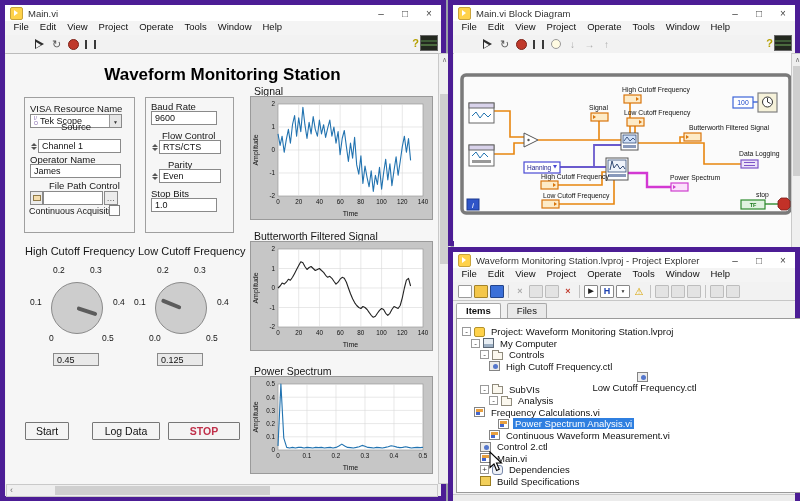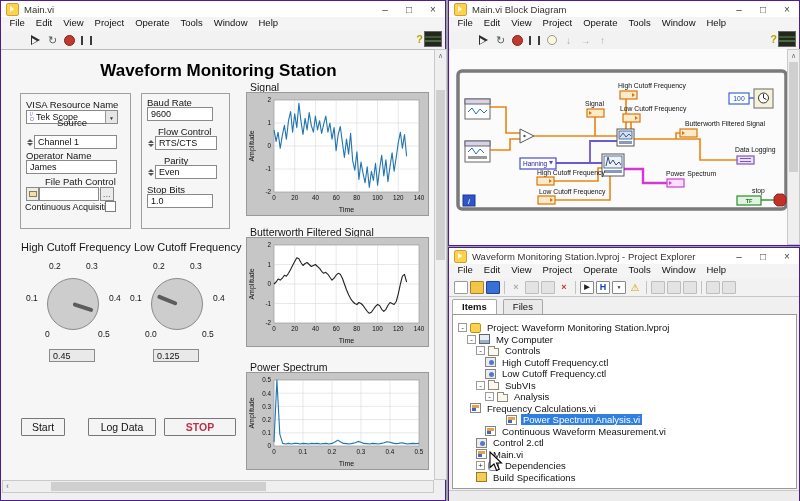--- a/index.html
+++ b/index.html
@@ -1,18 +1,18 @@
 <!DOCTYPE html>
 <html><head>
 <meta charset="utf-8">
 <style>
   html,body{margin:0;padding:0}
   body{width:800px;height:501px;position:relative;background:#9aa0a6;
        font-family:"Liberation Sans",sans-serif;overflow:hidden;font-size:10px;color:#111}
-  .window{position:absolute;background:#f0f0f0;border:1px solid #4c1d95;box-sizing:border-box}
+  .window{position:absolute;background:#f0f0f0;border:5px solid #4c1d95;box-sizing:border-box}
   
   .titlebar{height:16px;background:#fff;display:flex;align-items:center;padding-left:5px;gap:5px;position:relative}
   .apptitle{font-size:9.5px;color:#333;white-space:nowrap}
   .appicon{width:11px;height:11px;background:#ffd24a;border:1px solid #c9a33b;border-radius:2px;position:relative;flex:none}
   .appicon::after{content:"";position:absolute;left:3px;top:2.5px;width:0;height:0;
      border-left:4px solid #fff;border-top:3px solid transparent;border-bottom:3px solid transparent}
   .winbtns{position:absolute;right:0;top:0;height:16px;display:flex}
   .winbtn{width:24px;height:16px;display:flex;align-items:center;justify-content:center;font-size:10px;color:#444}
   .menubar{display:flex;height:14px;align-items:flex-start;background:#f4f4f4;padding-left:3px}
   .mi{font-size:9.5px;padding:0 5.5px;color:#111}
@@ -575,39 +575,39 @@
       </div>
       <div class="trow" style="padding-left: 23px;">
         <span class="exp">-</span>
         <span class="ticon folder"></span>
         <span class="tlabel">Controls</span>
       </div>
       <div class="trow" style="padding-left: 32px;">
         <span class="ticon ctl"></span>
         <span class="tlabel">High Cutoff Frequency.ctl</span>
       </div>
-      <div class="trow" style="padding-left: 32px;">
+      <div class="trow" style="padding-left: 32px; flex-direction: column;">
         <span class="ticon ctl"></span>
         <span class="tlabel">Low Cutoff Frequency.ctl</span>
       </div>
       <div class="trow" style="padding-left: 23px;">
         <span class="exp">-</span>
         <span class="ticon folder"></span>
         <span class="tlabel">SubVIs</span>
       </div>
       <div class="trow" style="padding-left: 32px;">
         <span class="exp">-</span>
         <span class="ticon folder"></span>
         <span class="tlabel">Analysis</span>
       </div>
       <div class="trow" style="padding-left: 17px;">
         <span class="ticon vi"></span>
         <span class="tlabel">Frequency Calculations.vi</span>
       </div>
-      <div class="trow sel" style="padding-left: 41px; margin-left: 12px;">
+      <div class="trow sel" style="padding-left: 41px;">
         <span class="ticon vi"></span>
         <span class="tlabel">Power Spectrum Analysis.vi</span>
       </div>
       <div class="trow" style="padding-left: 32px;">
         <span class="ticon vi"></span>
         <span class="tlabel">Continuous Waveform Measurement.vi</span>
       </div>
       <div class="trow" style="padding-left: 23px;">
         <span class="ticon ctl"></span>
         <span class="tlabel">Control 2.ctl</span>

